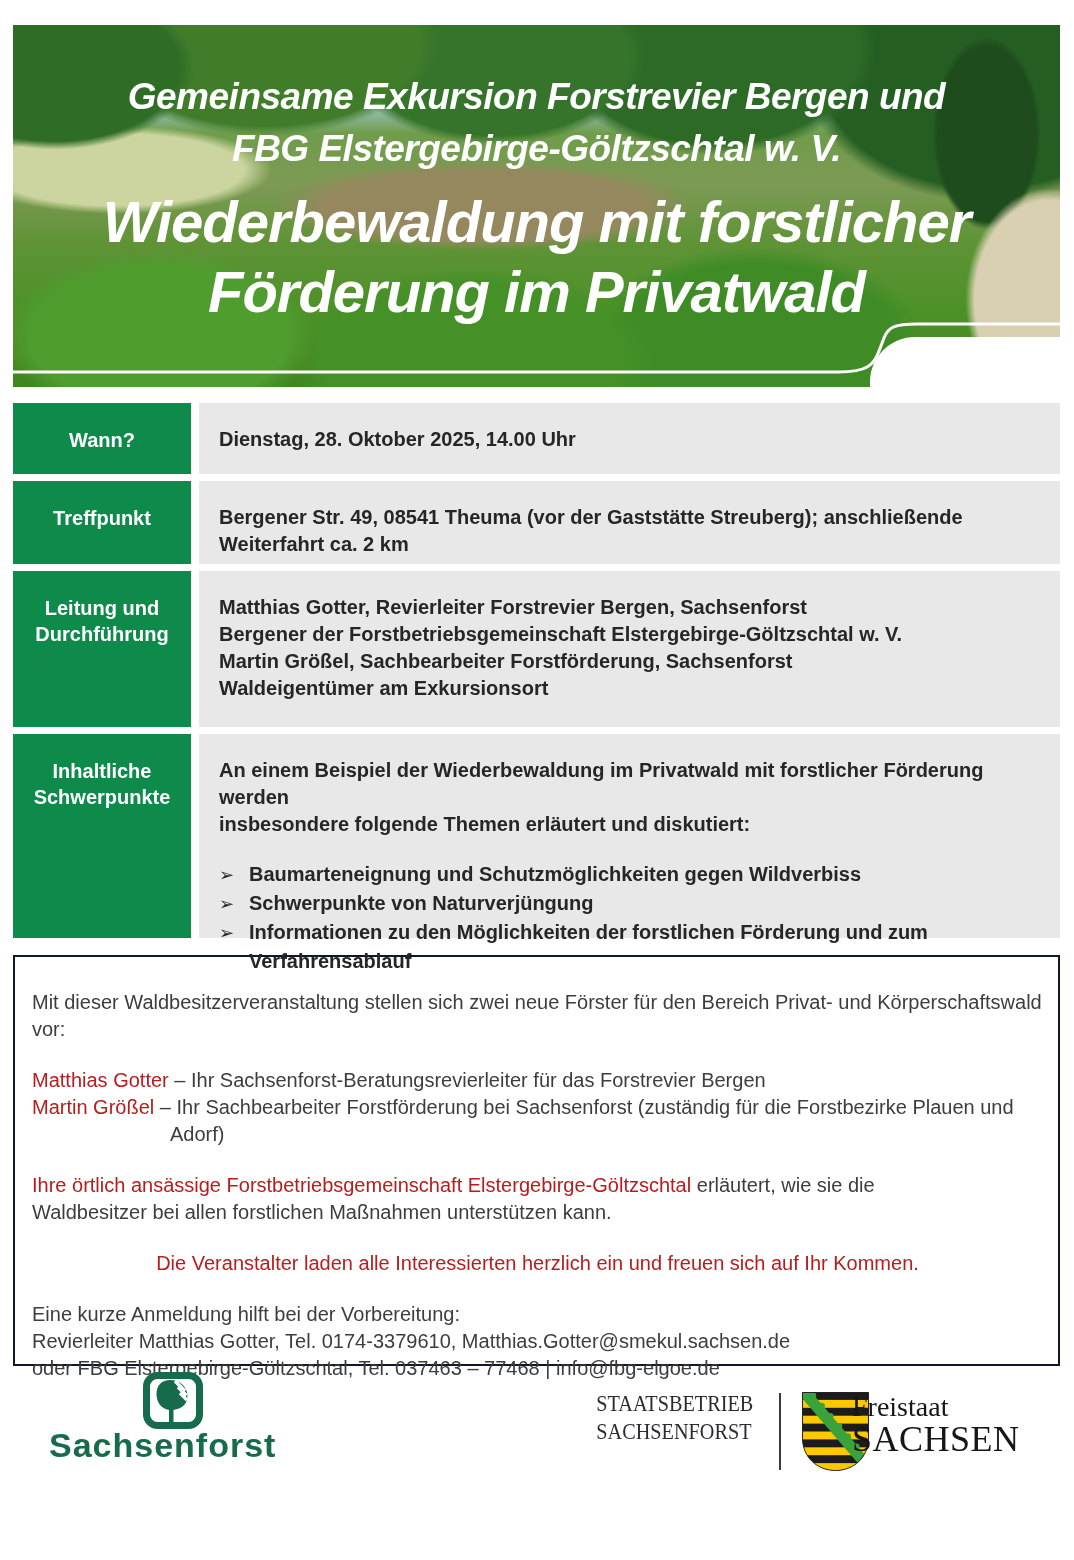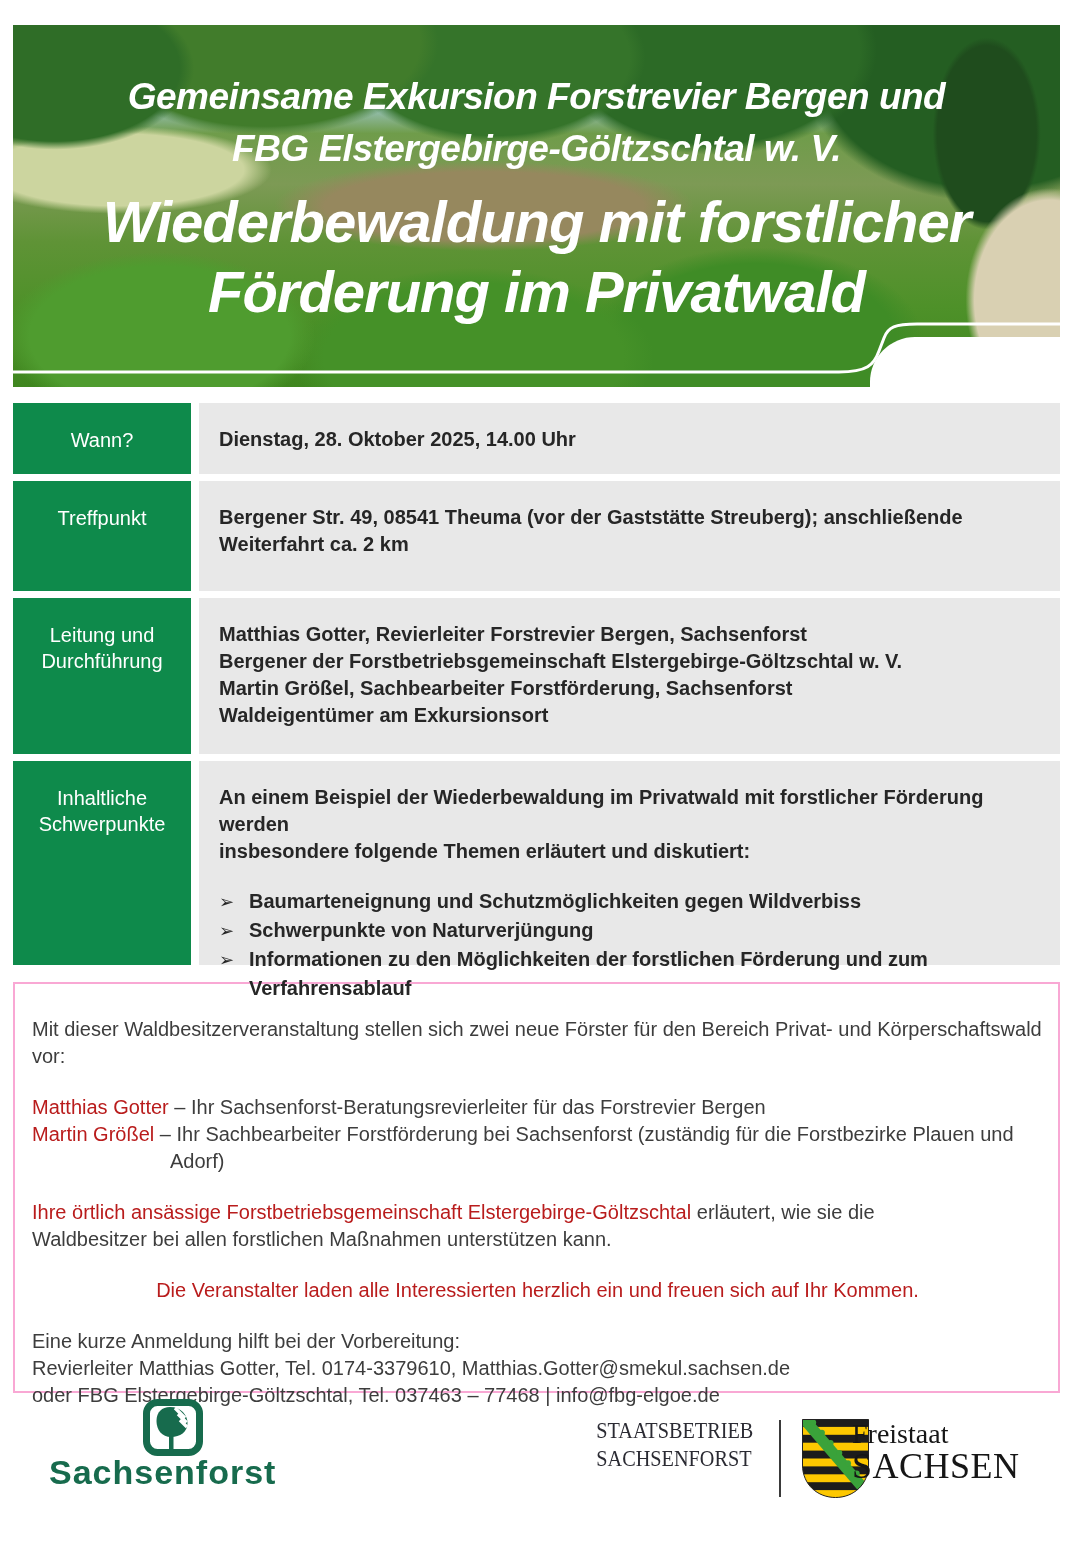--- a/index.html
+++ b/index.html
@@ -38,37 +38,37 @@
   .hero-t1 { font-size:37px; font-weight:bold; line-height:52px; letter-spacing:-0.5px; }
   .hero-t2 { font-size:58px; font-weight:bold; line-height:70px; letter-spacing:-1px; }
   .hero-t2.first { margin-top:12px; }
 
   
   .itable { margin:16px 14px 0 13px; }
   .irow { display:flex; column-gap:8px; margin-bottom:7px; }
   .ilabel {
     width:178px; flex:0 0 178px; box-sizing:border-box;
     background:var(--label-green,#0e8a4b); color:#ffffff;
-    font-size:20px; font-weight:normal; line-height:26px;
+    font-size:20px; font-weight:bold; line-height:26px;
     text-align:center; padding-top:24px;
   }
   .icontent {
     flex:1; box-sizing:border-box; background:#e8e8e8;
     color:#262626; font-size:20px; font-weight:bold; line-height:27px;
     padding:23px 18px 0 20px;
   }
-  .h71 { height:71px; } .h97 { height:110px; } .h156 { height:156px; } .h218 { height:204px; }
+  .h71 { height:71px; } .h97 { height:83px; } .h156 { height:156px; } .h218 { height:204px; }
   .bullets { margin-top:22px; }
   .bullet { display:flex; line-height:29px; }
   .bmark { width:30px; flex:0 0 30px; font-family:"DejaVu Sans", sans-serif; font-weight:normal; font-size:18px; }
 
   
   .infobox {
     margin:17px 14px 0 13px; height:399px; box-sizing:content-box;
-    border:2px solid #f9a8d4; padding:8px 15px 0 17px;
+    border:2px solid #0f172a; padding:8px 15px 0 17px;
     font-size:20px; font-weight:normal; line-height:27px; color:#3d3d3d;
   }
   .infobox p { margin:0 0 24px 0; }
   .indented { padding-left:138px; }
   .b { font-weight:normal; color:#b91c1c;text-align:center; }
 
   
   .footer { position:relative; height:170px; }
   .sf-icon { position:absolute; left:143px; top:6px; }
   .sf-word {

